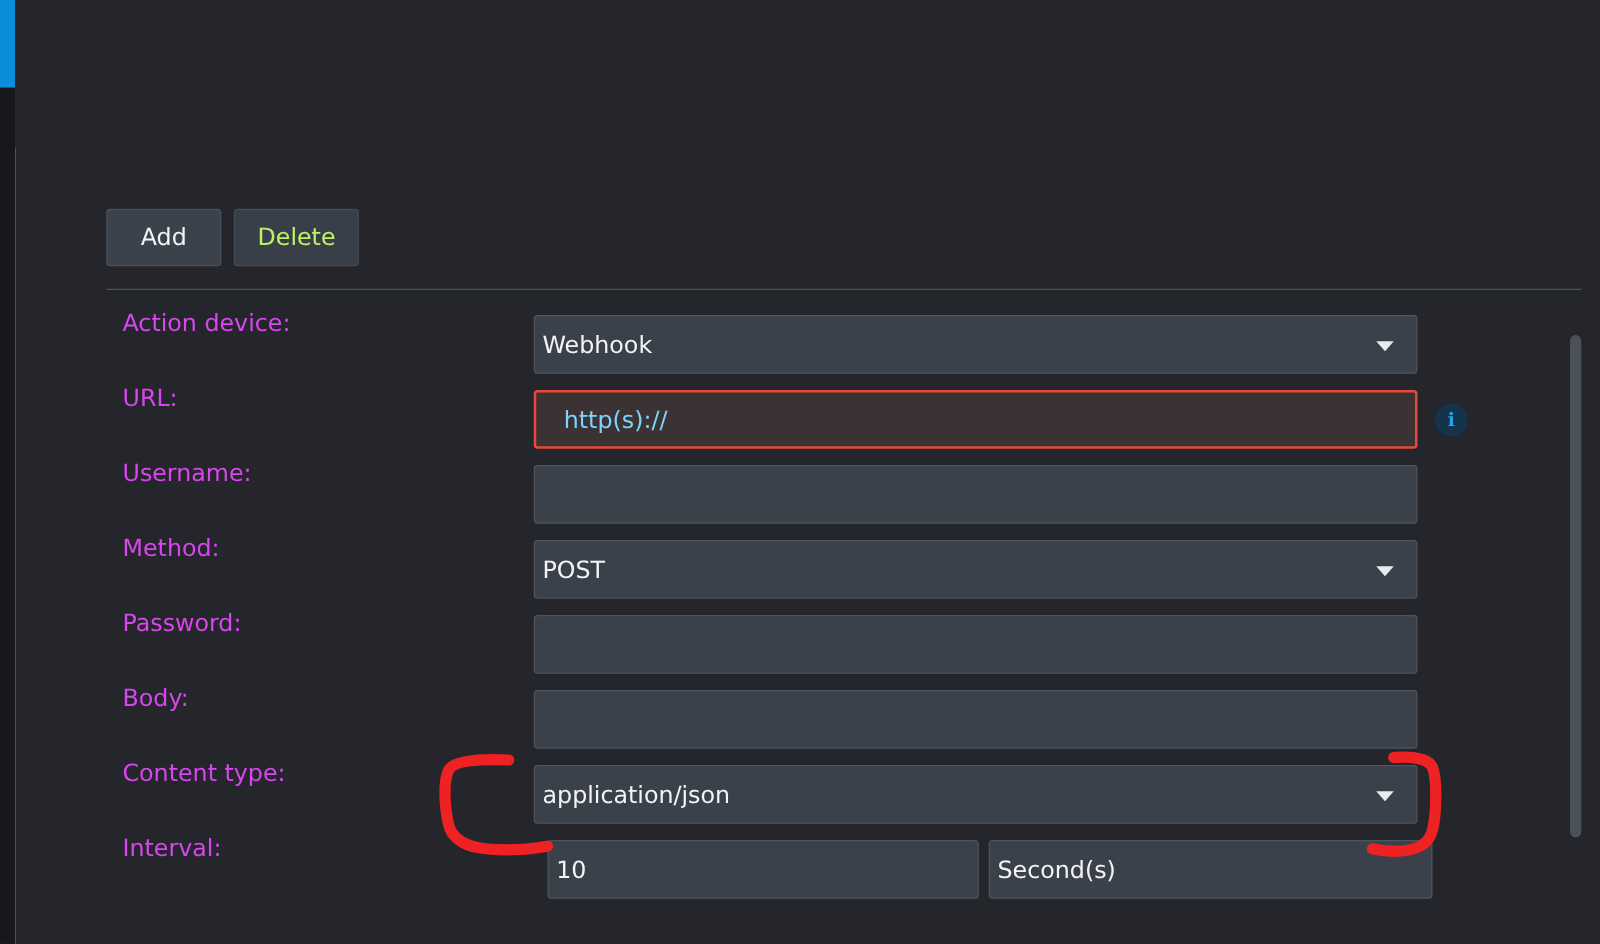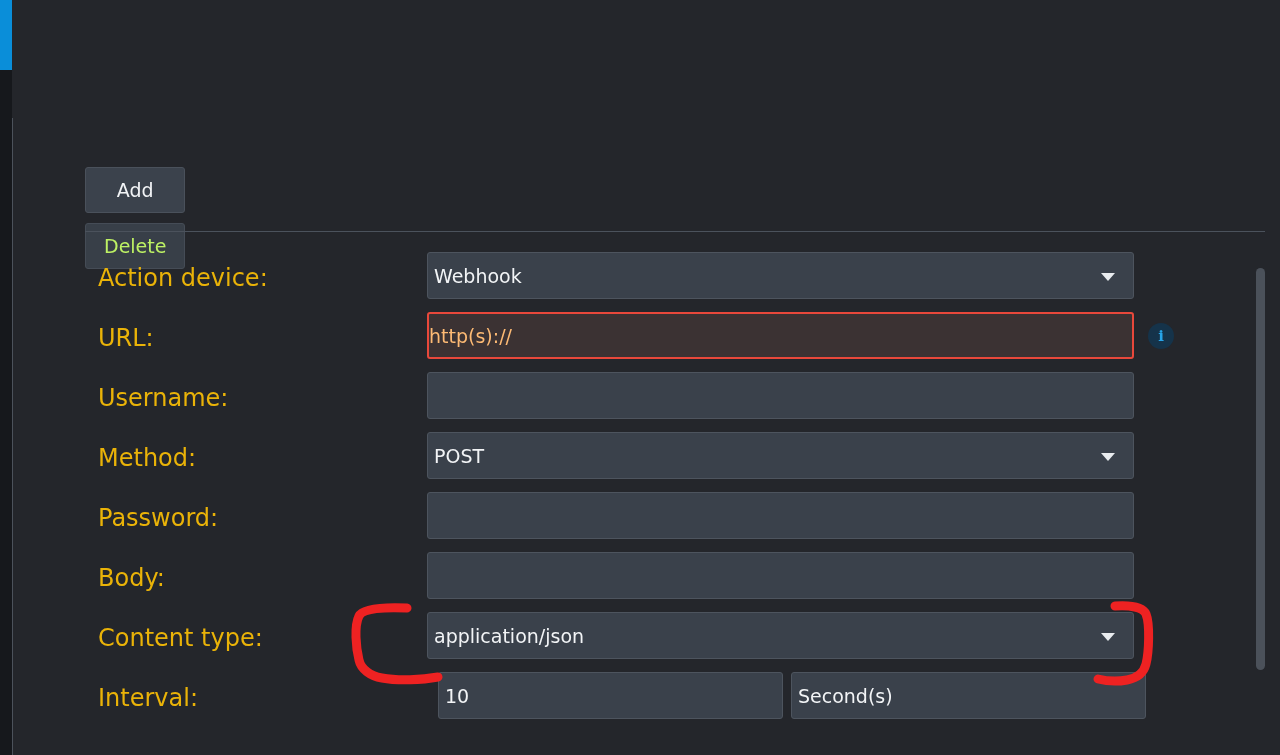--- a/index.html
+++ b/index.html
@@ -78,21 +78,20 @@
     background: #24262b;
   }
 
   
   .toolbar {
     position: absolute;
     left: 72px;
     top: 49px;
     display: flex;
     gap: 10px;
-    flex-direction: column;
   }
   .tb-btn {
     min-width: 92px;
     height: 46px;
     border: 1px solid #4a515b;
     border-radius: 3px;
     background: #3b424c;
     color: #f2f4f6;
     font-size: 19px;
     font-family: "DejaVu Sans", "Liberation Sans", sans-serif;
@@ -126,23 +125,23 @@
     top: 130px;
     width: 1267px;
   }
   .row {
     position: relative;
     height: 60px;
   }
   .lbl {
     position: absolute;
     left: 85px;
-    top: 16px;
-    font-size: 24px;
-    color: #eab308;
+    top: 0;
+    font-size: 19px;
+    color: #d946ef;
     white-space: nowrap;
   }
   .ctl {
     position: absolute;
     left: 414px;
     top: 4px;
     width: 707px;
     height: 47px;
     box-sizing: border-box;
     border: 1px solid #4d545e;
@@ -151,22 +150,23 @@
     display: flex;
     align-items: center;
   }
   .ctl .val {
     padding-left: 6px;
     font-size: 19px;
     color: #f2f4f6;
     white-space: nowrap;
   }
   .ctl .ph {
+    padding-left: 22px;
     font-size: 19px;
-    color: #fdba74;
+    color: #7dd3fc;
     white-space: nowrap;
   }
   .ctl.invalid {
     border: 2px solid #e8483b;
     background: #3b3233;
   }
   .caret {
     position: absolute;
     right: 18px;
     top: 50%;

